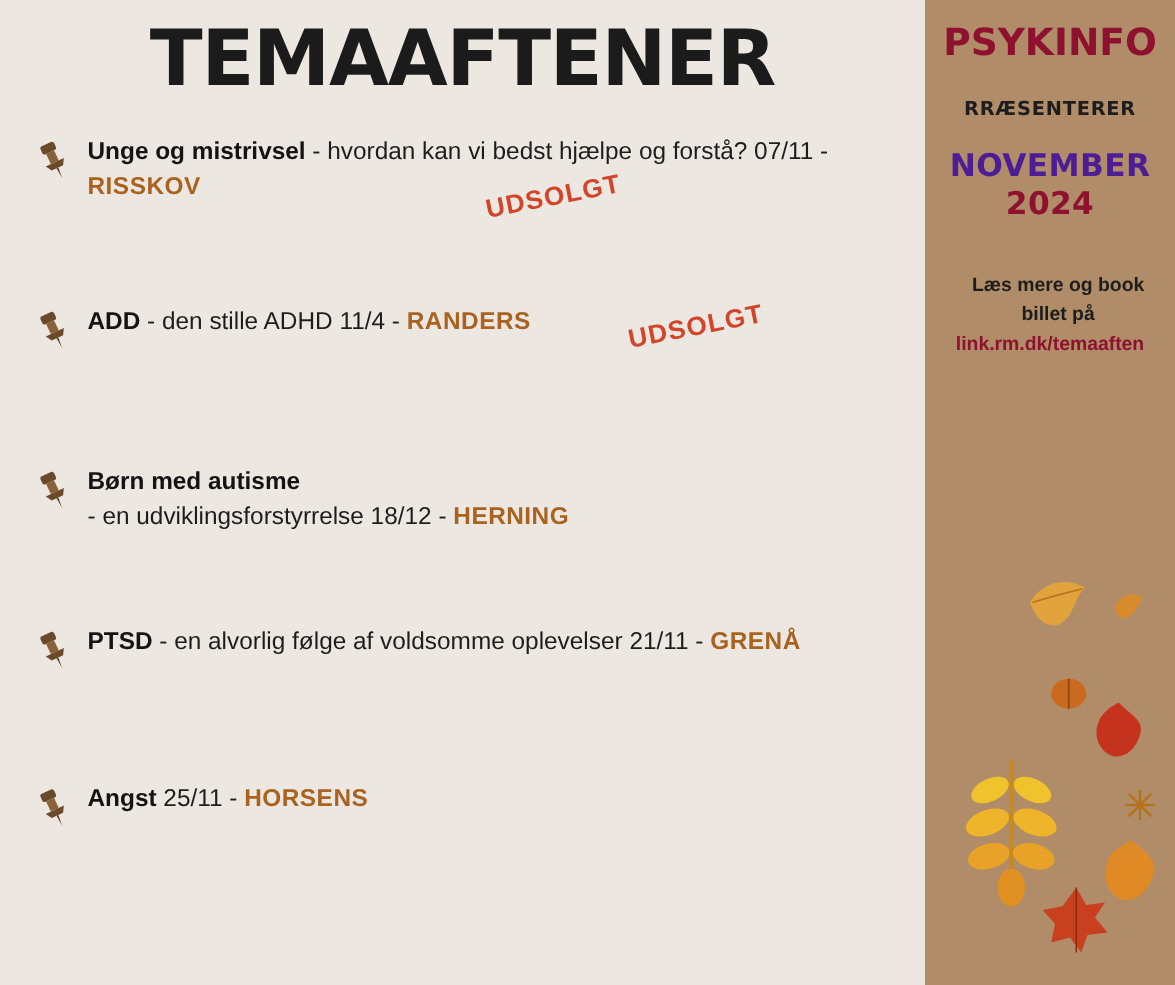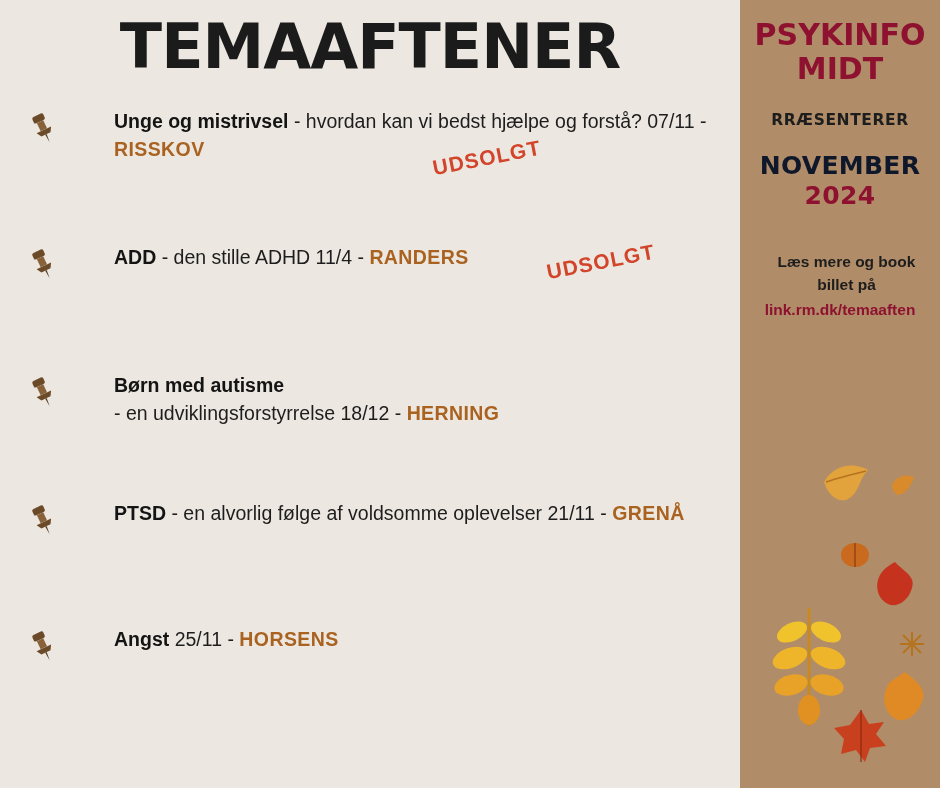--- a/index.html
+++ b/index.html
@@ -41,21 +41,20 @@
   .events {
     margin-top: 26px;
     padding-left: 26px;
     padding-right: 16px;
   }
   .event {
     position: relative;
     display: flex;
     align-items: flex-start;
     min-height: 86px;
-    gap: 44px;
   }
   .pin {
     width: 44px;
     flex: 0 0 44px;
     padding-top: 6px;
   }
   .pin svg { display: block; }
   .event-text {
     position: relative;
     font-size: 19.5px;
@@ -115,21 +114,21 @@
     font-weight: bold;
     font-size: 15.5px;
     color: #1d1d1d;
     letter-spacing: 0.6px;
     margin-top: 26px;
   }
   .month {
     font-family: "DejaVu Sans", sans-serif;
     font-weight: bold;
     font-size: 25px;
-    color: #0f172a;
+    color: #4c1d95;
     line-height: 1.2;
     margin-top: 22px;
     letter-spacing: 0.3px;
   }
   .year {
     font-family: "DejaVu Sans", sans-serif;
     font-weight: bold;
     font-size: 25px;
     color: #8e1230;
     letter-spacing: 0.3px;
@@ -253,21 +252,20 @@
           <span class="evt-title">Angst</span><span class="evt-rest"> 25/11 - </span><span class="evt-city">HORSENS</span>
         </div>
       </div>
 
     </div>
   </div>
 
   <div class="sidebar">
     <div class="brand">
       <div>PSYKINFO</div>
-      <div>MIDT</div>
     </div>
     <div class="presents">RRÆSENTERER</div>
     <div class="month">NOVEMBER</div>
     <div class="year">2024</div>
     <div class="book-info">Læs mere og book billet på</div>
     <a class="book-link" href="#">link.rm.dk/temaaften</a>
 
     <div class="leaves">
       <svg class="leaf" style="left:80px; top:20px;" width="52" height="44" viewBox="0 0 52 44">
         <path d="M4 22 C14 4, 34 2, 48 10 C38 20, 40 34, 26 40 C16 42, 8 34, 4 22 Z" fill="#e2a23c"></path>

